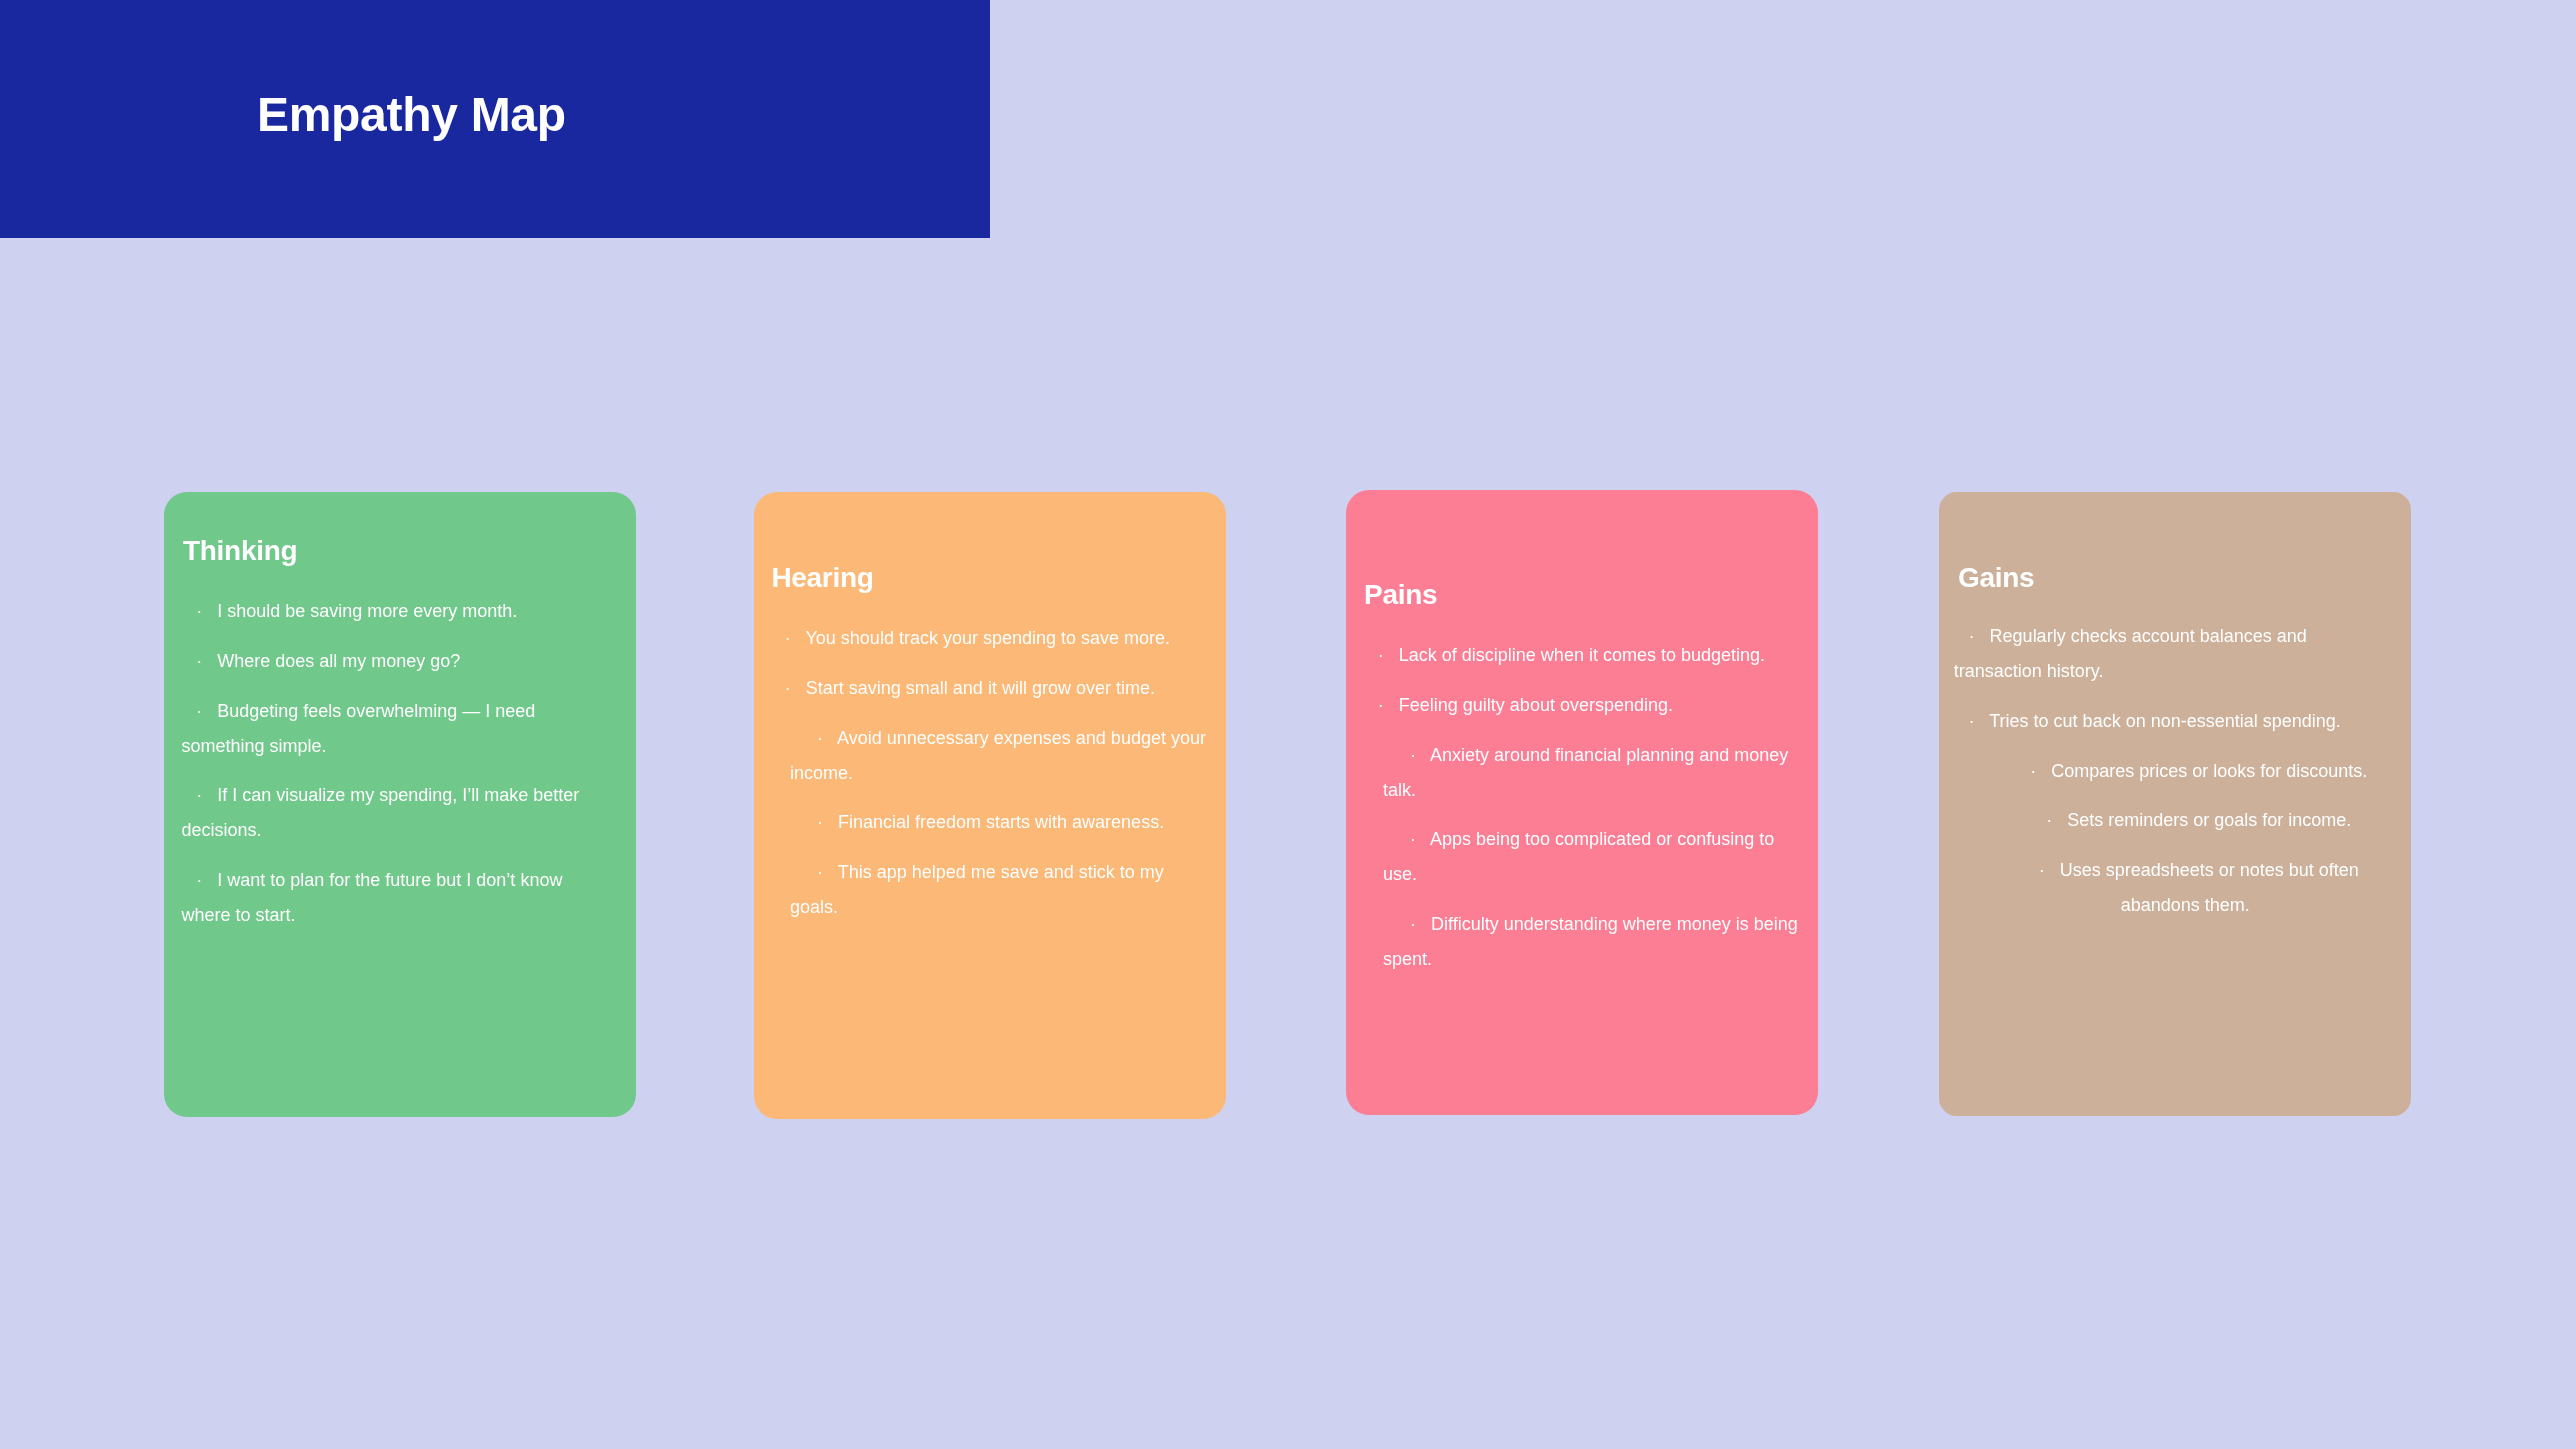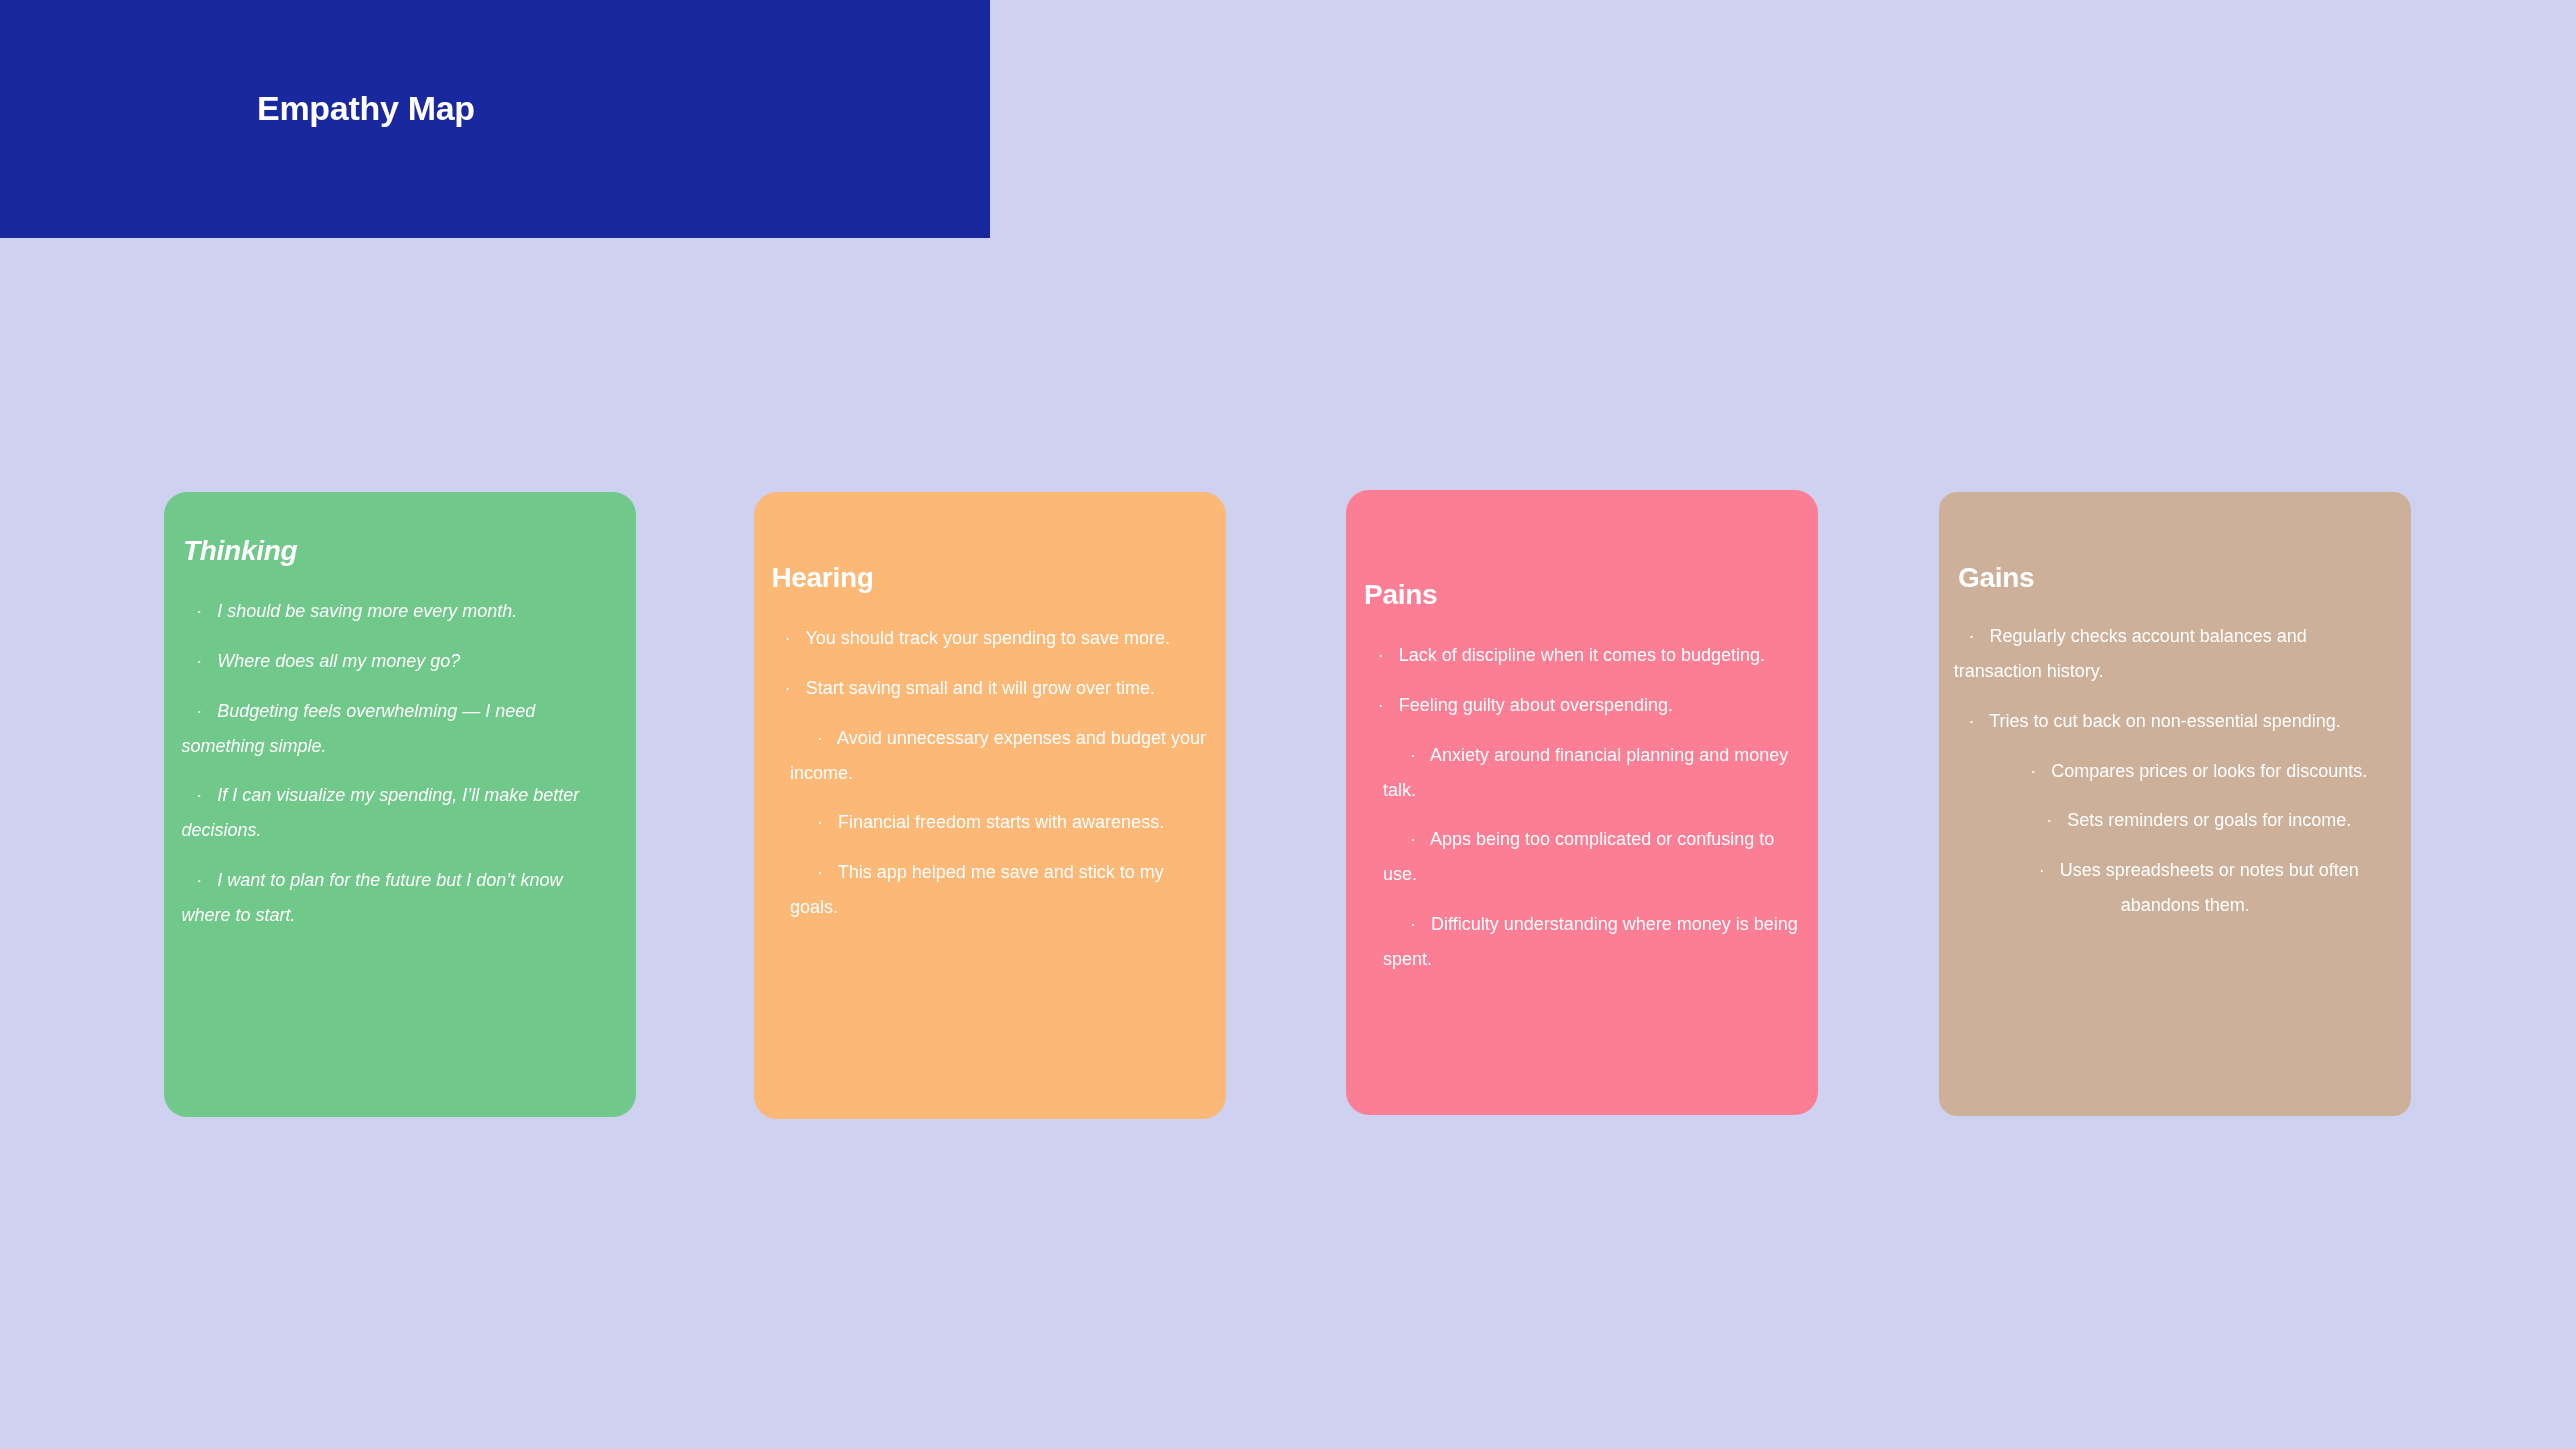--- a/index.html
+++ b/index.html
@@ -21,21 +21,21 @@
     left: 0;
     top: 0;
     width: 990px;
     height: 238px;
     background: #1a28a0;
   }
   #title-text {
     position: absolute;
     left: 257px;
     top: 91px;
-    font-size: 34px;
+    font-size: 48px;
     font-weight: bold;
     color: #ffffff;
     letter-spacing: -0.3px;
     line-height: 1.0;
     white-space: nowrap;
   }
 
   
   .card {
     position: absolute;
@@ -122,21 +122,21 @@
   #card-gains .card-list    { left: 14.8px; top: 127px; width: 443px; }
   #card-gains .card-list li:nth-child(n+3) { text-indent: 27px; padding-left: 20px; text-align: center; }
 </style>
 </head>
 <body style="background: rgb(206, 210, 240);">
 
 <div id="title-banner" style="background: rgb(26, 40, 160);">
   <div id="title-text" style="color: rgb(255, 255, 255);">Empathy Map</div>
 </div>
 
-<div id="card-thinking" class="card" style="background: rgb(112, 200, 138); font-style: italic;">
+<div id="card-thinking" class="card" style="background: rgb(112, 200, 138);">
   <div class="card-heading">Thinking</div>
   <ul class="card-list">
       <li><span class="bullet-glyph">·&nbsp;&nbsp; </span><span>I should be saving more every month.</span></li>
       <li><span class="bullet-glyph">·&nbsp;&nbsp; </span><span>Where does all my money go?</span></li>
       <li><span class="bullet-glyph">·&nbsp;&nbsp; </span><span>Budgeting feels overwhelming — I need something simple.</span></li>
       <li><span class="bullet-glyph">·&nbsp;&nbsp; </span><span>If I can visualize my spending, I’ll make better decisions.</span></li>
       <li><span class="bullet-glyph">·&nbsp;&nbsp; </span><span>I want to plan for the future but I don’t know where to start.</span></li>
     </ul>
 </div>
 

